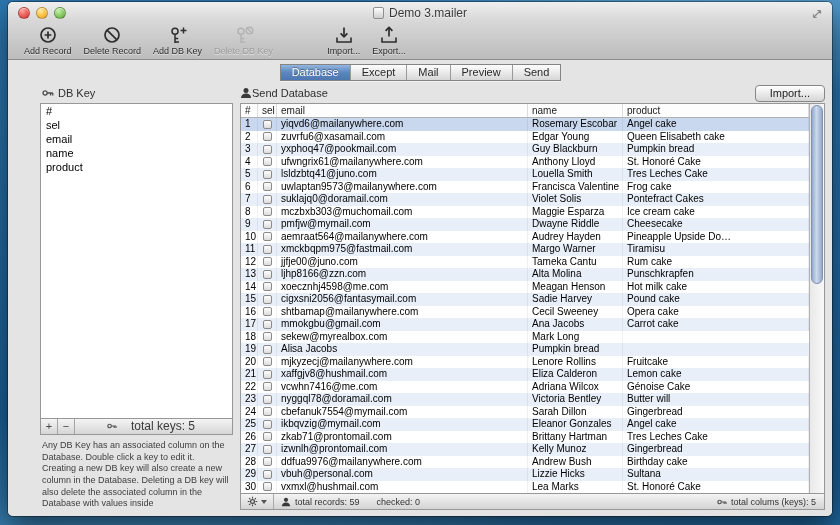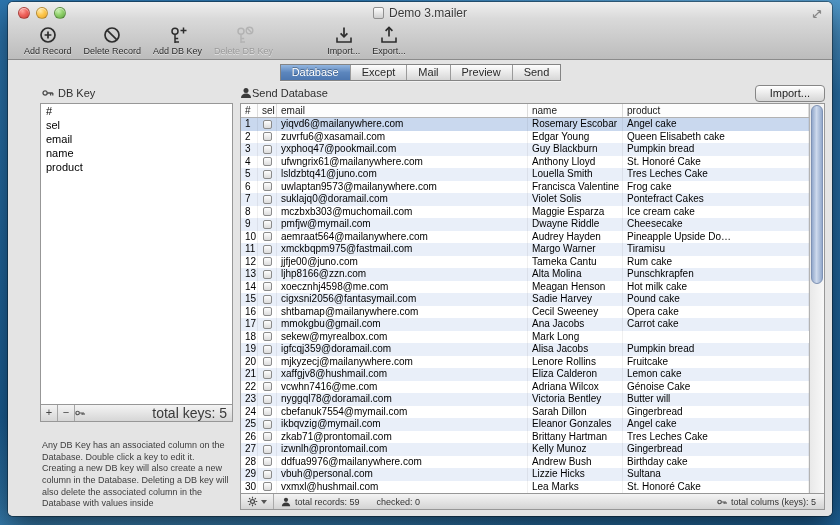--- a/index.html
+++ b/index.html
@@ -50,22 +50,22 @@
   .tab.selected { background:linear-gradient(#93b6e0,#5c86bd 50%,#4d77b0); color:#fff; text-shadow:0 -1px 0 rgba(0,0,0,.35); }
   .panes { flex:1; display:flex; gap:7px; margin-top:3px; min-height:0;padding-left:24px; }
   
   .left { width:193px; flex:0 0 193px; display:flex; flex-direction:column; min-height:0; }
   .pane-header { height:16px; flex:0 0 16px; display:flex; align-items:center; gap:4px; font-size:11px; color:#2f2f2f; padding-left:2px; margin-bottom:2px; }
   .key-box { flex:1; display:flex; flex-direction:column; border:1px solid #979797; background:#fff; min-height:0; }
   .key-list { flex:1; overflow:hidden; }
   .key-item { font-size:11px; color:#000; padding:1px 5px; height:14px; line-height:13px; }
   .key-footer { flex:0 0 16px; border-top:1px solid #979797; background:linear-gradient(#f4f4f4,#d6d6d6); display:flex; align-items:center; }
   .pm-btn { width:17px; height:100%; border-right:1px solid #a5a5a5; font-size:11px; line-height:14px; text-align:center; color:#444; }
-  .key-total { flex:1; display:flex; align-items:center; justify-content:space-between; gap:14px; padding-right:5px; font-size:14px; color:#3a3a3a; }
-  .info-text { margin-top:18px; font-size:9px; line-height:1.3; color:#3d3d3d; padding:0 2px; }
+  .key-total { flex:1; display:flex; align-items:center; justify-content:center; gap:14px; padding-right:5px; font-size:12px; color:#3a3a3a; }
+  .info-text { margin-top:5px; font-size:9px; line-height:1.3; color:#3d3d3d; padding:0 2px; }
   
   .right { flex:1; display:flex; flex-direction:column; min-height:0; }
   .right-header { height:16px; flex:0 0 16px; display:flex; align-items:center; margin-bottom:2px; }
   .right-header .hleft { display:flex; align-items:center; font-size:11px; color:#2f2f2f; }
   .import-btn { margin-left:auto; font-size:11px; color:#222; padding:0 14px; height:17px; line-height:15px;
     background:linear-gradient(#ffffff,#d6d6d6); border:1px solid #868686; border-radius:4px; box-shadow:inset 0 1px 0 #fff; }
   .table-box { flex:1; display:flex; flex-direction:column; border:1px solid #979797; background:#fff; min-height:0; }
   .table-main { flex:1; display:flex; min-height:0; }
   .table-cols { flex:1; display:flex; flex-direction:column; min-width:0; }
   .thead { flex:0 0 14px; display:grid; grid-template-columns:17px 19px 251px 95px 1fr; border-bottom:1px solid #b2b2b2; background:#fdfdfd; }
@@ -404,21 +404,20 @@
                       <span class="checkbox"></span>
                     </div>
                     <div class="c">sekew@myrealbox.com</div>
                     <div class="c">Mark Long</div>
                   </div>
                   <div class="trow alt">
                     <div class="c num">19</div>
                     <div class="c selc">
                       <span class="checkbox"></span>
                     </div>
-                    <div class="c">igfcqj359@doramail.com</div>
                     <div class="c">Alisa Jacobs</div>
                     <div class="c">Pumpkin bread</div>
                   </div>
                   <div class="trow">
                     <div class="c num">20</div>
                     <div class="c selc">
                       <span class="checkbox"></span>
                     </div>
                     <div class="c">mjkyzecj@mailanywhere.com</div>
                     <div class="c">Lenore Rollins</div>

